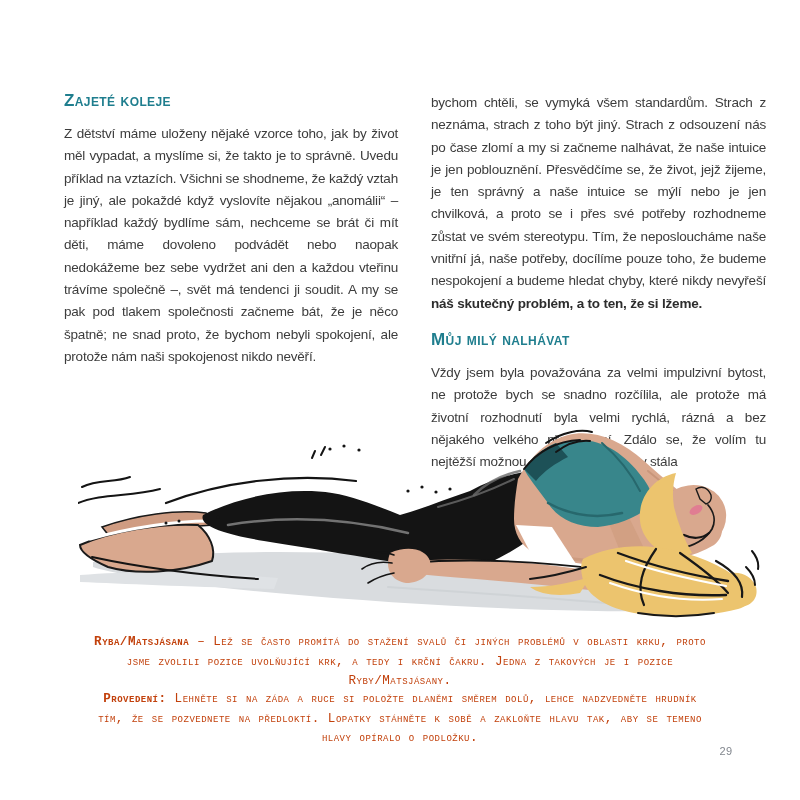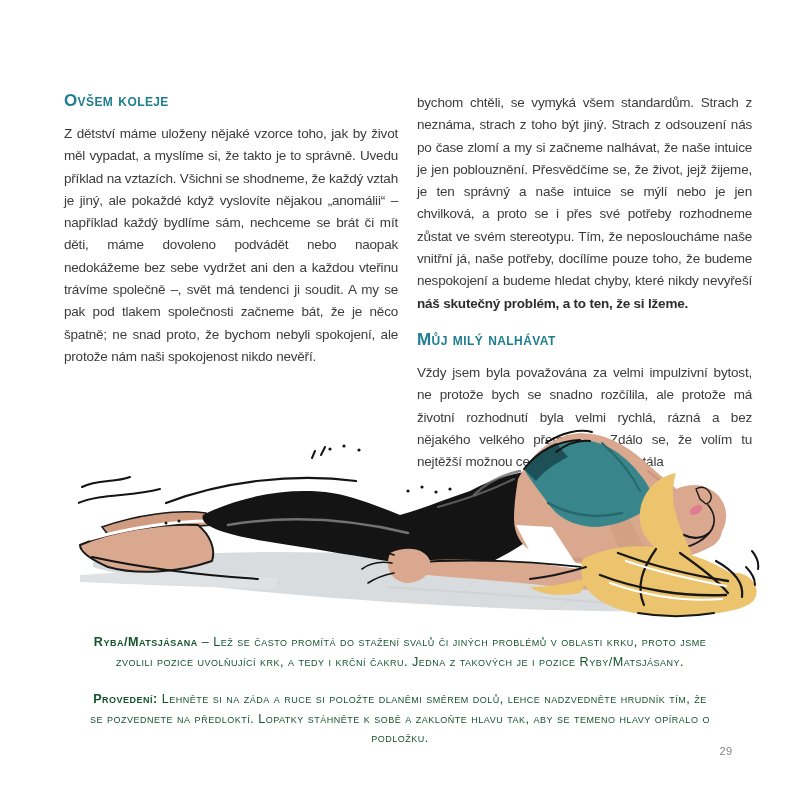--- a/index.html
+++ b/index.html
@@ -6,51 +6,51 @@
   .page{
     position:relative;width:800px;height:800px;background:#ffffff;
     font-family:"Liberation Sans","DejaVu Sans",sans-serif;overflow:hidden;
   }
   .col{
     position:absolute;top:92px;width:334px;
     font-size:13.5px;line-height:22.3px;letter-spacing:-0.2px;
     color:#3c3c3c;text-align:justify;
   }
   .col.left{left:64px;}
-  .col.right{left:417px;width:335px;}
+  .col.right{left:431px;width:335px;}
   .col h2{
     margin:0 0 13px 0;font-size:17px;line-height:18px;font-weight:700;
     color:#1f7e8e;font-variant:small-caps;letter-spacing:.4px;
   }
   .col.right h2{margin:13px 0 13px 0;}
   .col p{margin:0 0 16px 0;}
   .col p:last-child{margin-bottom:0;}
   .col strong{font-weight:700;color:#2d2d2d;}
   .illustration{position:absolute;left:78px;top:426px;width:682px;height:208px;}
   .illustration svg{display:block;width:100%;height:100%;}
   .caption{
     position:absolute;left:90px;width:620px;text-align:center;
     font-variant:small-caps;font-size:12.6px;line-height:19.5px;
-    color:#14532d;letter-spacing:.5px;
+    color:#c2410c;letter-spacing:.5px;font-family:Liberation Mono, monospace;
   }
   .caption strong{font-weight:700;}
   #caption-pose{top:633px;}
   #caption-execution{top:690px;}
   .page-number{
     position:absolute;left:710px;top:745px;width:32px;text-align:center;
     font-size:11px;color:#82878e;letter-spacing:.3px;
   }
 </style>
 </head>
 <body>
 
 <div class="page">
 
   <section class="col left">
-    <h2>Ovšem koleje</h2>
+    <h2>Zajeté koleje</h2>
     <p>Z dětství máme uloženy nějaké vzorce toho, jak by život měl vypadat, a myslíme si, že takto je to správně. Uvedu příklad na vztazích. Všichni se shodneme, že každý vztah je jiný, ale pokaždé když vyslovíte nějakou „anomálii“ – například každý bydlíme sám, nechceme se brát či mít děti, máme dovoleno podvádět nebo naopak nedokážeme bez sebe vydržet ani den a každou vteřinu trávíme společně –, svět má tendenci ji soudit. A my se pak pod tlakem společnosti začneme bát, že je něco špatně; ne snad proto, že bychom nebyli spokojení, ale protože nám naši spokojenost nikdo nevěří.</p>
   </section>
 
   <section class="col right">
     <p><span>bychom chtěli, se vymyká všem standardům. Strach z neznáma, strach z toho být jiný. Strach z odsouzení nás po čase zlomí a my si začneme nalhávat, že naše intuice je jen poblouznění. Přesvědčíme se, že život, jejž žijeme, je ten správný a naše intuice se mýlí nebo je jen chvilková, a proto se i přes své potřeby rozhodneme zůstat ve svém stereotypu. Tím, že neposloucháme naše vnitřní já, naše potřeby, docílíme pouze toho, že budeme nespokojení a budeme hledat chyby, které nikdy nevyřeší </span><strong>náš skutečný problém, a to ten, že si lžeme.</strong></p>
     <h2>Můj milý nalhávat</h2>
     <p>Vždy jsem byla považována za velmi impulzivní bytost, ne protože bych se snadno rozčílila, ale protože má životní rozhodnutí byla velmi rychlá, rázná a bez nějakého velkého přemýšlení. Zdálo se, že volím tu nejtěžší možnou cestu. Já si ale vždy stála</p>
   </section>
 
   <div class="illustration">

